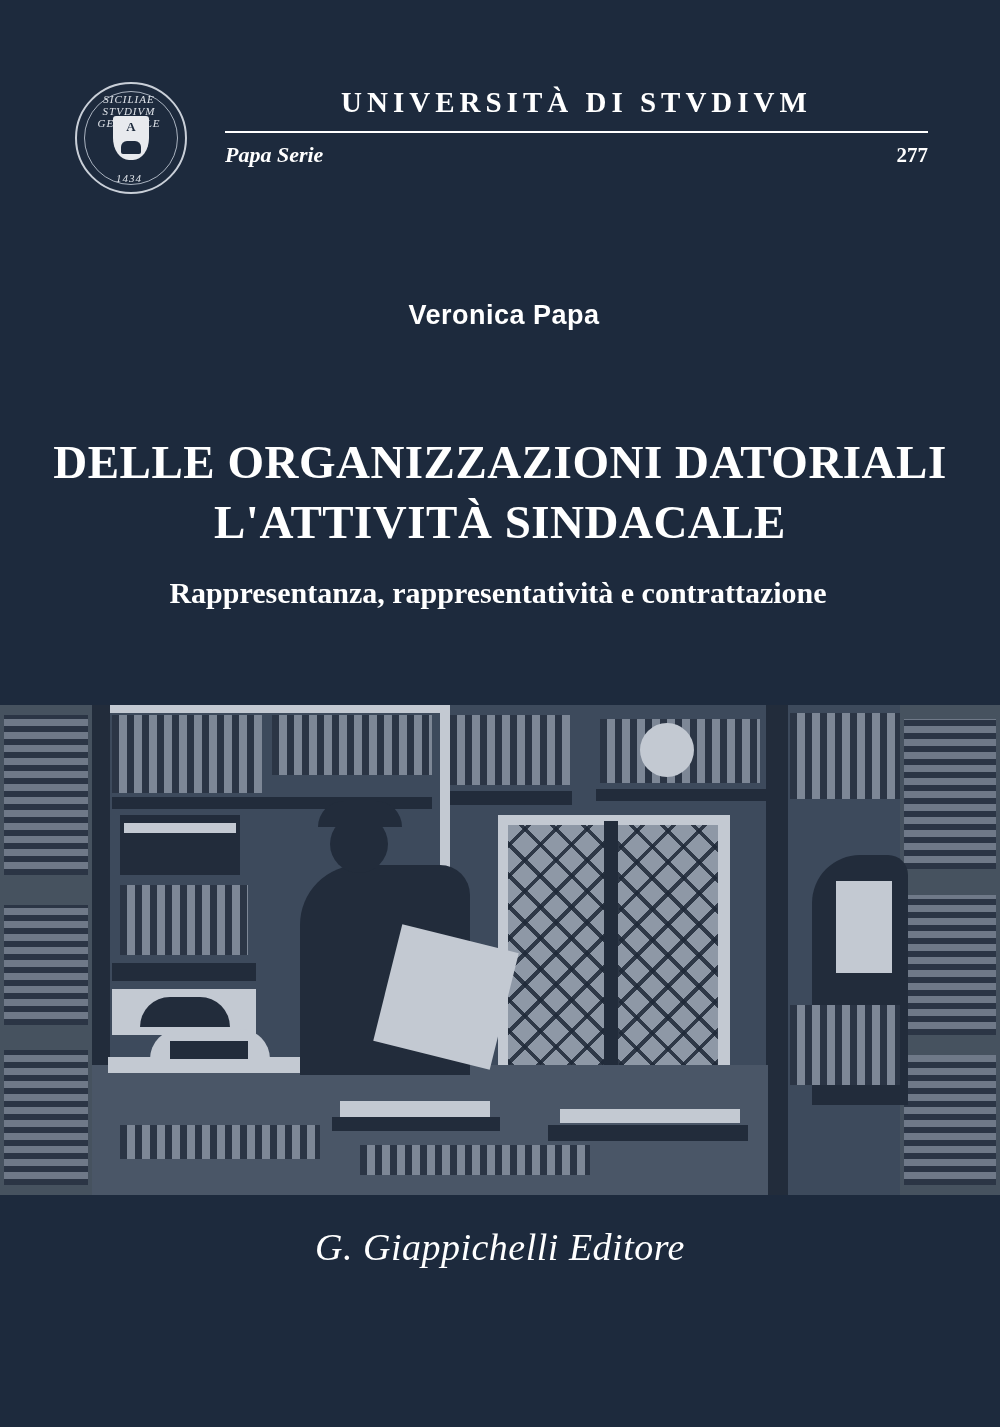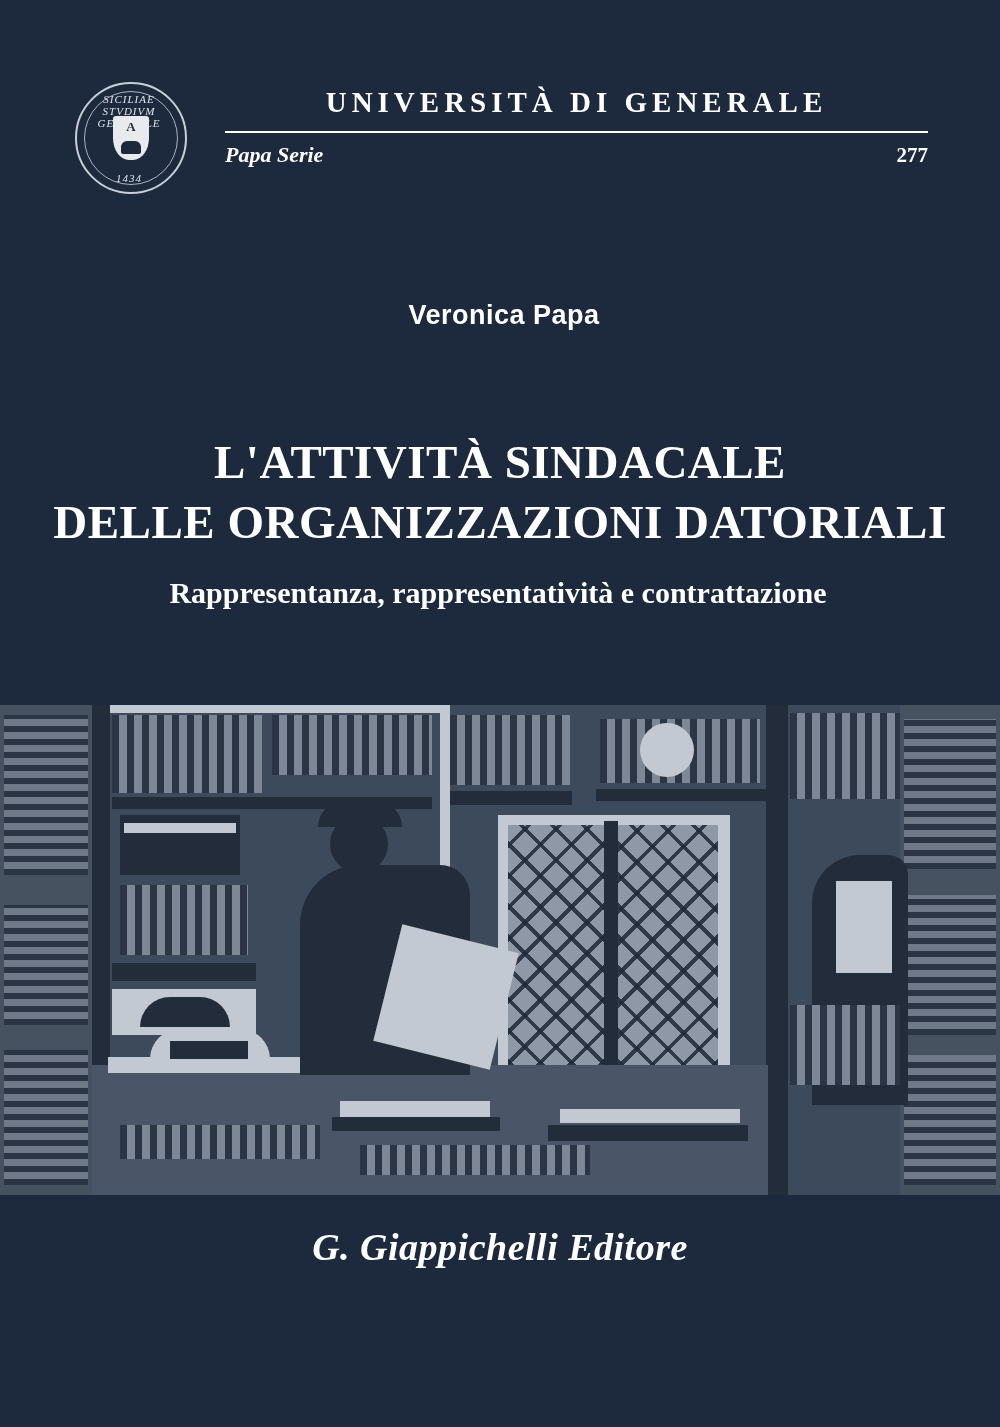--- a/index.html
+++ b/index.html
@@ -256,21 +256,21 @@
     bottom: 3px;
     text-align: center;
     font-family: "Liberation Serif", serif;
     font-size: 8px;
     letter-spacing: 0.6px;
     color: #1d2a3d;
     font-weight: bold;
   }
   .pub-name {
     font-family: "Liberation Serif", serif;
-    font-weight: bold;
+    font-weight: normal;
     font-style: italic;
     font-size: 38px;
     color: #ffffff;
     letter-spacing: 0.5px;
   }
 </style>
 </head>
 <body>
 
 <div class="cover">
@@ -280,34 +280,34 @@
       <div class="ring"></div>
       <div class="seal-top-text">SICILIAE STVDIVM GENERALE</div>
       <div class="shield">
         <div class="shield-letter">A</div>
         <div class="shield-elephant"></div>
       </div>
       <div class="seal-bottom-text">1434</div>
     </div>
 
     <div class="header-text">
-      <div class="univ-name">UNIVERSITÀ DI GENERALE</div>
+      <div class="univ-name">UNIVERSITÀ DI STVDIVM</div>
       <div class="header-rule"></div>
       <div class="series-row">
         <div class="series-label">Papa Serie</div>
         <div class="series-number">277</div>
       </div>
     </div>
   </div>
 
   <div class="author">Veronica Papa</div>
 
   <div class="title">
+    <div>DELLE ORGANIZZAZIONI DATORIALI</div>
     <div>L'ATTIVITÀ SINDACALE</div>
-    <div>DELLE ORGANIZZAZIONI DATORIALI</div>
   </div>
 
   <div class="subtitle">Rappresentanza, rappresentatività e contrattazione</div>
 
   <div class="band">
 
     <div class="shelf" style="left:0; top:0; width:92px; height:490px; background:#46525f;"></div>
     <div class="hstripes" style="left:4px; top:10px; width:84px; height:160px;"></div>
     <div class="hstripes" style="left:4px; top:200px; width:84px; height:120px;"></div>
     <div class="hstripes" style="left:4px; top:345px; width:84px; height:135px;"></div>

